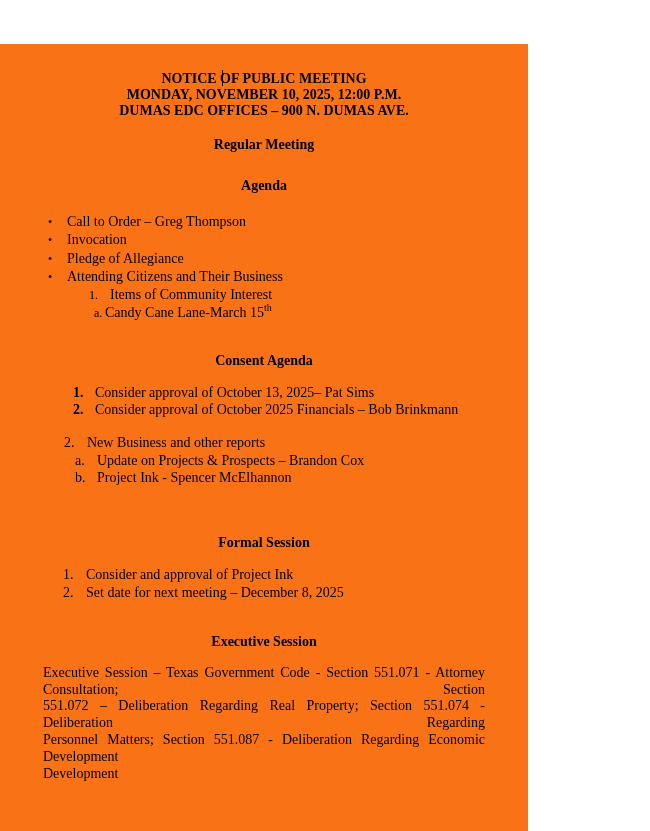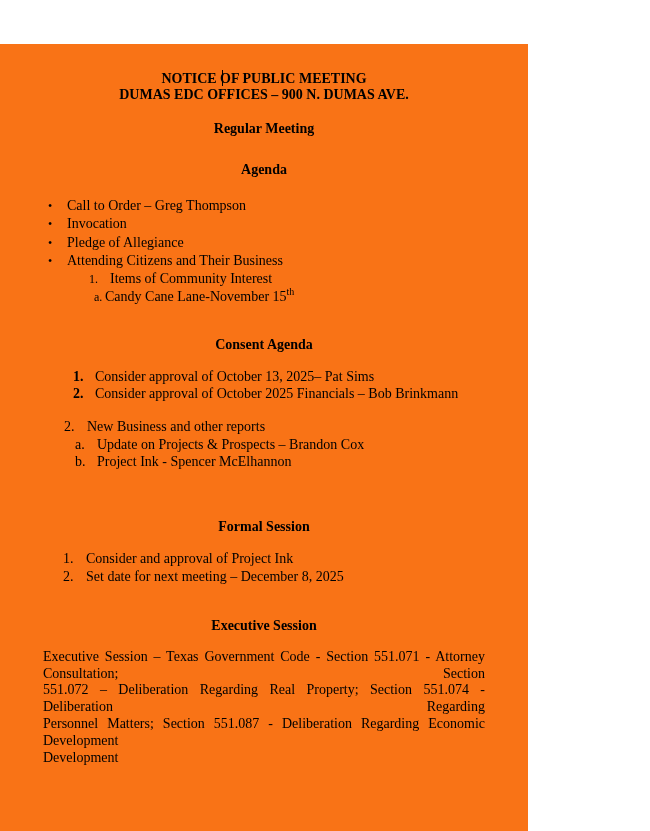--- a/index.html
+++ b/index.html
@@ -78,20 +78,21 @@
 </style>
 </head>
 <body>
 
 <div class="page">
 
   <div class="text-cursor"></div>
 
   <div class="doc-header">
     <div class="hline">NOTICE OF PUBLIC MEETING</div>
+    <div class="hline">MONDAY, NOVEMBER 10, 2025, 12:00 P.M.</div>
     <div class="hline">DUMAS EDC OFFICES – 900 N. DUMAS AVE.</div>
   </div>
 
   <div class="heading regular-heading">Regular Meeting</div>
 
   <div class="heading agenda-title">Agenda</div>
 
   <div class="list bullet-list">
     <div class="row">
       <span class="marker">•</span>
@@ -108,21 +109,21 @@
     <div class="row">
       <span class="marker">•</span>
       <span class="txt">Attending Citizens and Their Business</span>
     </div>
     <div class="row reg-num">
       <span class="marker">1.</span>
       <span class="txt">Items of Community Interest</span>
     </div>
     <div class="row reg-let">
       <span class="marker">a.</span>
-      <span class="txt"><span>Candy Cane Lane-November 15</span><sup>th</sup></span>
+      <span class="txt"><span>Candy Cane Lane-March 15</span><sup>th</sup></span>
     </div>
   </div>
 
   <div class="heading consent-heading">Consent Agenda</div>
 
   <div class="list consent-list">
     <div class="row">
       <span class="marker">1.</span>
       <span class="txt">Consider approval of October 13, 2025– Pat Sims</span>
     </div>

